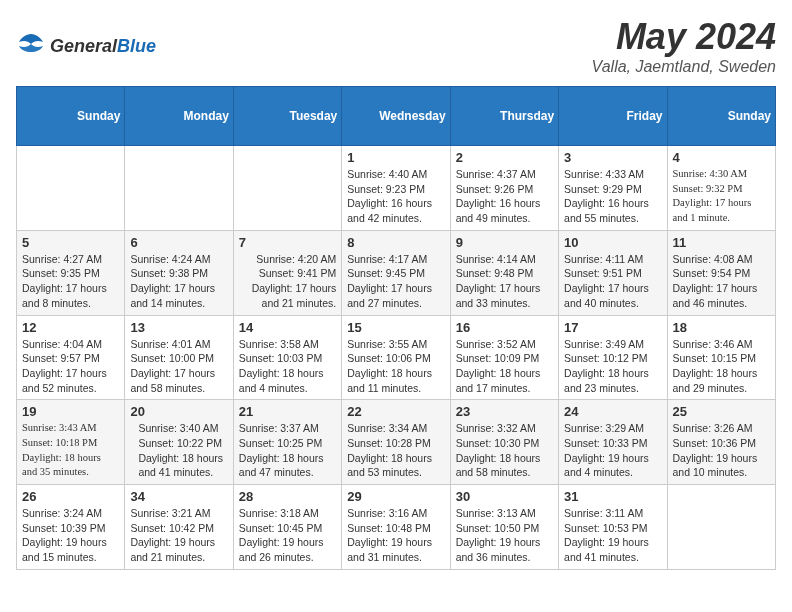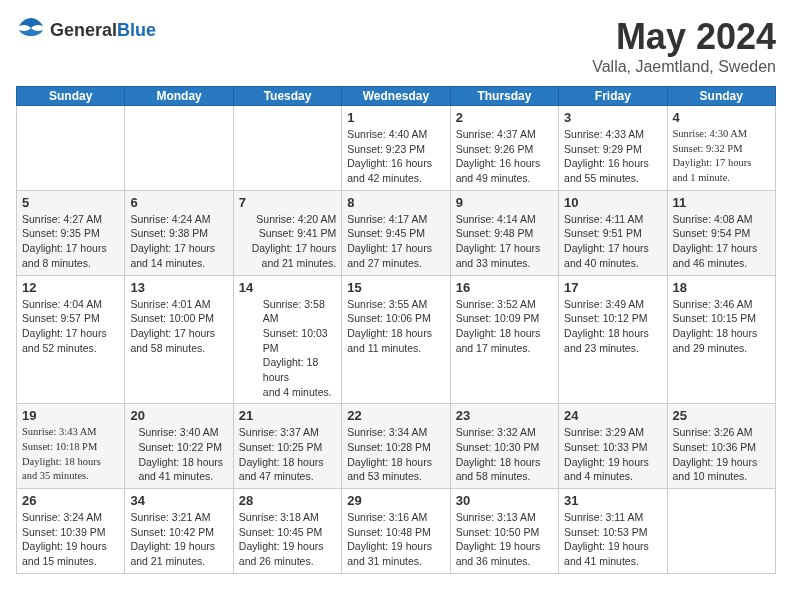--- a/index.html
+++ b/index.html
@@ -6,22 +6,23 @@
     body {
       font-family: Arial, sans-serif;
       background: #fff;
       width: 792px;
       min-height: 612px;
       padding: 16px;
     }
     .header {
       display: flex;
       justify-content: space-between;
-      align-items: flex-start;
+      align-items: center;
       margin-bottom: 10px;
+      font-style: italic;
     }
     .logo {
       display: flex;
       align-items: center;
       gap: 4px;
     }
     .logo-text-general { font-size: 18px; font-weight: bold; color: #333; }
     .logo-text-blue { font-size: 18px; font-weight: bold; color: #1a6bb5; }
     .logo-bird {
       width: 30px;
@@ -32,22 +33,22 @@
     .title-location { font-size: 16px; color: #555; }
 
     .calendar {
       width: 100%;
       border-collapse: collapse;
       font-size: 11px;
     }
     .calendar th {
       background: #2979c0;
       color: #fff;
-      padding: 2px 4px;
-      text-align: center;
+      padding: 22px 4px;
+      text-align: right;
       font-size: 12px;
       font-weight: bold;
       border: 1px solid #2060a0;
     }
     .calendar td {
       border: 1px solid #ccc;
       vertical-align: top;
       padding: 4px 5px;
       width: 108px;
       min-height: 70px;
@@ -200,21 +201,21 @@
         </td>
         <td>
           <span class="day-number">13</span>
           <div class="day-info" style="white-space: pre-line;">Sunrise: 4:01 AM
 Sunset: 10:00 PM
 Daylight: 17 hours
 and 58 minutes.</div>
         </td>
         <td>
           <span class="day-number">14</span>
-          <div class="day-info" style="white-space: pre-line; margin-left: 24px;">Sunrise: 3:58 AM
+          <div class="day-info" style="white-space: pre-line;">Sunrise: 3:58 AM
 Sunset: 10:03 PM
 Daylight: 18 hours
 and 4 minutes.</div>
         </td>
         <td>
           <span class="day-number">15</span>
           <div class="day-info" style="white-space: pre-line;">Sunrise: 3:55 AM
 Sunset: 10:06 PM
 Daylight: 18 hours
 and 11 minutes.</div>

